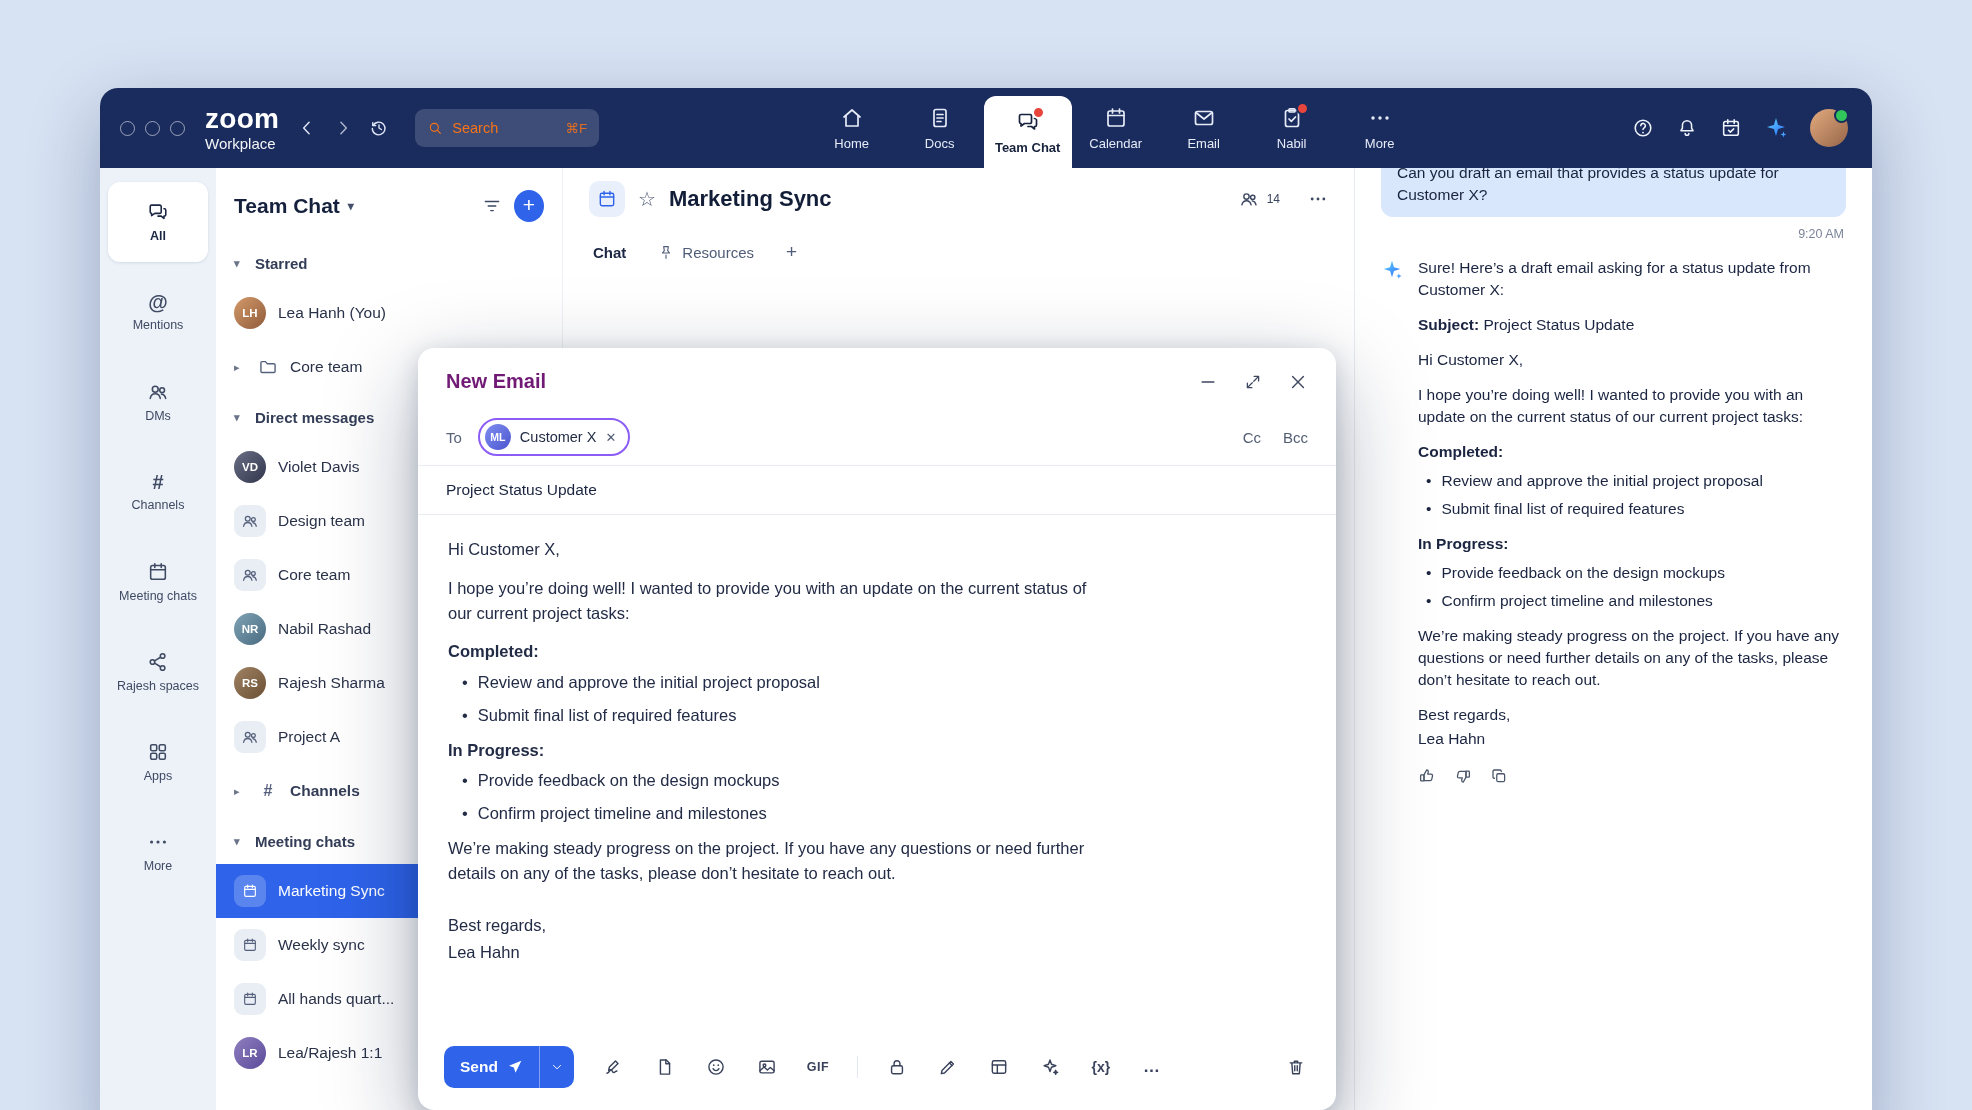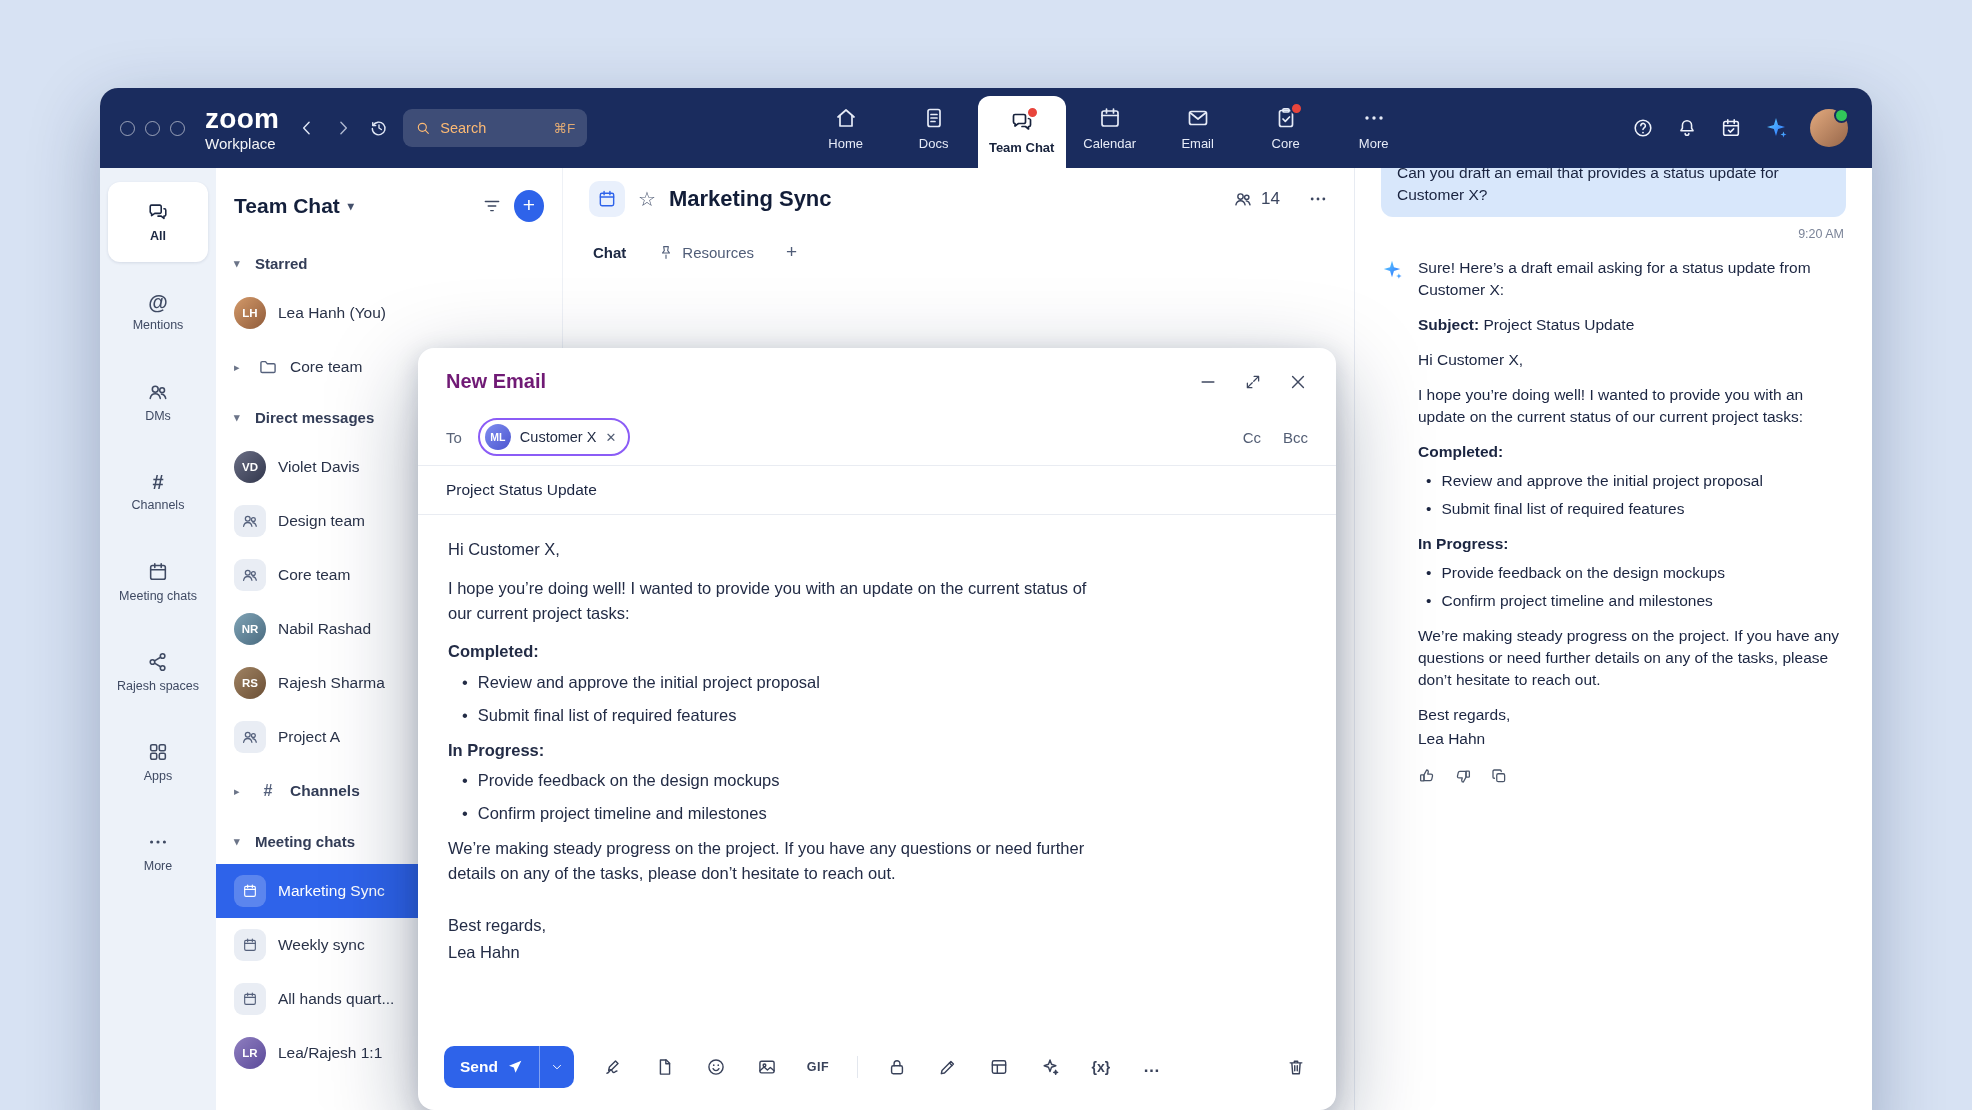--- a/index.html
+++ b/index.html
@@ -14,21 +14,21 @@
   .glyph{font-weight:600;line-height:1;}
   
   .topbar{flex:0 0 80px;background:#1a2c5e;color:#fff;display:flex;align-items:stretch;padding:0 24px 0 20px;}
   .tb-left{display:flex;align-items:center;gap:14px;}
   .traffic{display:flex;gap:10px;margin-right:6px;}
   .traffic span{width:13px;height:13px;border-radius:50%;border:1.5px solid rgba(255,255,255,.55);}
   .logo{line-height:1;margin-right:4px;}
   .logo .l1{font-size:28px;font-weight:700;letter-spacing:.3px;}
   .logo .l2{font-size:15px;margin-top:3px;opacity:.95;}
   .tb-ctl{color:#dfe6f5;display:flex;align-items:center;gap:16px;}
-  .tb-search{display:flex;align-items:center;gap:9px;background:rgba(255,255,255,.16);border-radius:9px;height:38px;padding:0 12px;width:160px;align-self:center;margin-left:0;font-size:14.5px;color:#fdba74;}
+  .tb-search{display:flex;align-items:center;gap:9px;background:rgba(255,255,255,.16);border-radius:9px;height:38px;padding:0 12px;width:160px;align-self:center;margin-left:12px;font-size:14.5px;color:#f97316;}
   .tb-search .shortcut{margin-left:auto;opacity:.85;font-size:13.5px;}
   .tb-nav{display:flex;align-items:stretch;margin:0 auto;}
   .tb-item{width:88px;display:flex;flex-direction:column;align-items:center;justify-content:center;gap:6px;font-size:13px;color:#e6ebf7;position:relative;}
   .tb-item .icw{position:relative;height:24px;}
   .tb-item.active{background:#fff;color:#17223c;border-radius:12px 12px 0 0;margin-top:8px;font-weight:600;}
   .badge-dot{position:absolute;top:-4px;right:-5px;width:9px;height:9px;background:#e8453c;border-radius:50%;border:2px solid #1a2c5e;}
   .tb-item.active .badge-dot{border-color:#fff;}
   .tb-right{display:flex;align-items:center;gap:22px;color:#eef2fb;}
   .avatar-top{width:38px;height:38px;border-radius:50%;background:linear-gradient(135deg,#e3aa7e,#96664a);position:relative;display:flex;align-items:center;justify-content:center;color:#fff;font-size:13px;font-weight:700;}
   .status-dot{position:absolute;top:-1px;right:-1px;width:11px;height:11px;border-radius:50%;background:#31c75a;border:2px solid #1a2c5e;}
@@ -60,21 +60,21 @@
   .av-rs{background:linear-gradient(135deg,#a08363,#6b4f35);}
   .av-lr{background:linear-gradient(135deg,#8f7fc0,#5b4a99);}
   .icon-sq{width:32px;height:32px;border-radius:9px;background:#e9edf4;display:flex;align-items:center;justify-content:center;color:#55617c;flex:0 0 auto;}
   .hash{font-size:16px;font-weight:700;color:#55617c;width:20px;text-align:center;}
   
   .main{flex:1;min-width:0;background:#fff;border-left:1px solid #eef1f6;position:relative;display:flex;flex-direction:column;}
   .main-head{height:62px;display:flex;align-items:center;gap:13px;padding:0 26px;}
   .cal-badge{width:36px;height:36px;border-radius:10px;background:#e9f0fc;color:#2e63ea;display:flex;align-items:center;justify-content:center;}
   .star-ic{color:#4e5a74;font-size:20px;line-height:1;}
   .main-title{font-size:22px;font-weight:700;color:#121d38;}
-  .mh-right{margin-left:auto;display:flex;align-items:center;gap:28px;color:#3c4660;font-size:17px;}
+  .mh-right{margin-left:auto;display:flex;align-items:center;gap:28px;color:#3c4660;font-size:12px;}
   .members{display:flex;align-items:center;gap:8px;}
   .main-tabs{display:flex;align-items:center;gap:32px;padding:0 30px;height:44px;font-size:15px;color:#505d78;}
   .tab.active{color:#1b2742;font-weight:600;}
   .tab-res{display:flex;gap:8px;align-items:center;}
   .tab-plus{font-size:19px;}
   .chat-last{position:absolute;top:900px;left:30px;display:flex;gap:13px;align-items:flex-start;}
   .chat-av{width:40px;height:40px;border-radius:50%;background:linear-gradient(135deg,#6b6f85,#31364c);color:#fff;font-size:13px;font-weight:700;display:flex;align-items:center;justify-content:center;}
   .chat-bubble{background:#f0f2f6;border-radius:4px 14px 14px 14px;padding:12px 16px;font-size:15.5px;color:#1c2742;}
   
   .ai{flex:0 0 517px;border-left:1px solid #e7ebf2;background:#fff;display:flex;flex-direction:column;}
@@ -374,21 +374,21 @@
             </span>
           <span data-interactable="false">Email</span>
         </div>
         <div class="tb-item" data-interactable="true">
           <span class="icw">
               <svg class="ic ic24" data-interactable="false">
                 <use href="#i-task"></use>
               </svg>
               <span class="badge-dot" data-interactable="false"></span>
             </span>
-          <span data-interactable="false">Core</span>
+          <span data-interactable="false">Nabil</span>
         </div>
         <div class="tb-item" data-interactable="true">
           <span class="icw">
               <svg class="ic ic24" data-interactable="false">
                 <use href="#i-dots"></use>
               </svg>
             </span>
           <span data-interactable="false">More</span>
         </div>
       </div>

